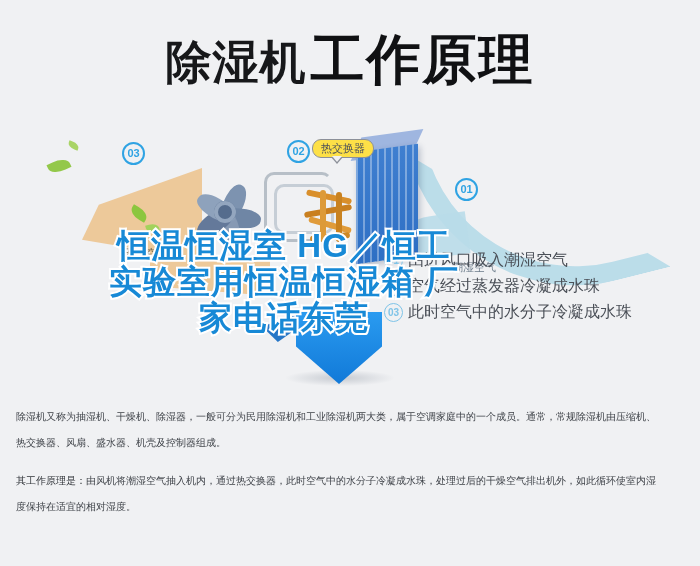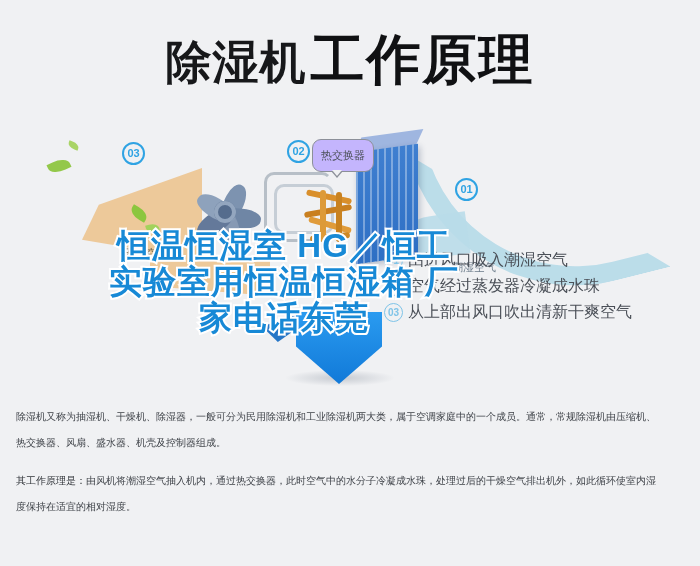--- a/index.html
+++ b/index.html
@@ -122,22 +122,22 @@
     position:absolute;width:19px;height:19px;border-radius:50%;
     border:2px solid #2fa3e3;color:#2fa3e3;background:transparent;
     font-size:11px;font-weight:bold;line-height:19px;text-align:center;
   }
   .m03a{left:122px;top:22px;}
   .m02{left:287px;top:20px;}
   .m01{left:455px;top:58px;}
 
   .bubble{
     position:absolute;left:312px;top:19px;
-    padding:8px 8px;border:1.5px solid #8c9099;border-radius:9px;
-    font-size:11px;color:#4c5159;background:#c4b5fd;white-space:nowrap;
+    padding:1px 8px;border:1.5px solid #8c9099;border-radius:9px;
+    font-size:11px;color:#4c5159;background:#fde047;white-space:nowrap;
   }
   .bubble:after{
     content:"";position:absolute;left:18px;bottom:-7px;
     border-top:7px solid #8c9099;border-left:6px solid transparent;border-right:6px solid transparent;
   }
   .bubble:before{
     content:"";position:absolute;left:19px;bottom:-5px;z-index:2;
     border-top:6px solid #f0f1f3;border-left:5px solid transparent;border-right:5px solid transparent;
   }
 
@@ -244,21 +244,21 @@
     <div class="lbl lbl-moist">潮湿空气</div>
 
     <div class="legend">
       <div class="lrow">
         <span class="lnum">01</span><span class="ltxt">由进风口吸入潮湿空气</span>
       </div>
       <div class="lrow">
         <span class="lnum">02</span><span class="ltxt">空气经过蒸发器冷凝成水珠</span>
       </div>
       <div class="lrow">
-        <span class="lnum">03</span><span class="ltxt">从上部出风口吹出清新干爽空气</span>
+        <span class="lnum">03</span><span class="ltxt">此时空气中的水分子冷凝成水珠</span>
       </div>
     </div>
   </div>
 
   <div class="wm">
     <div>恒温恒湿室 HG／恒工</div>
     <div>实验室用恒温恒湿箱 厂</div>
     <div>家电话东莞</div>
   </div>
 

